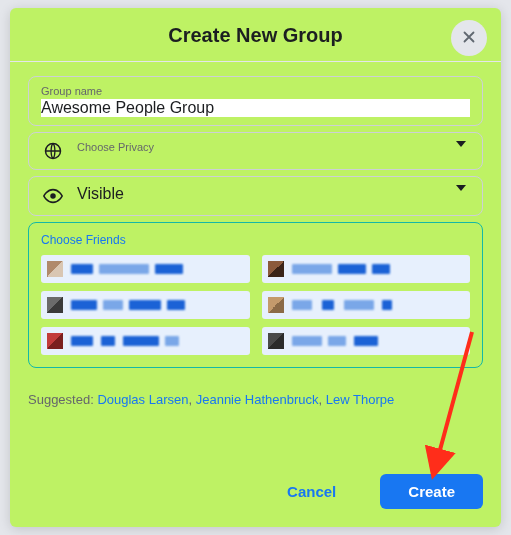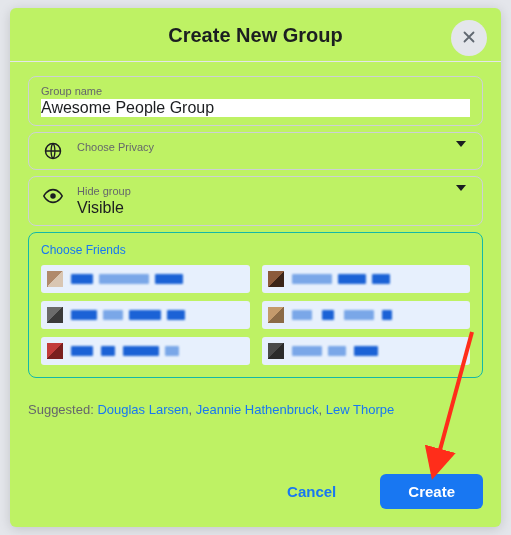--- a/index.html
+++ b/index.html
@@ -207,21 +207,20 @@
     </div>
 
     <div class="field select-field">
       <span class="select-icon">
         <svg viewBox="0 0 24 24" width="22" height="22">
             <path d="M2 12s3.5-7 10-7 10 7 10 7-3.5 7-10 7S2 12 2 12z" stroke="#1c1e21" stroke-width="1.8" fill="none"></path>
             <circle cx="12" cy="12" r="3" fill="#1c1e21"></circle>
           </svg>
       </span>
       <div class="select-body">
-        <div class="field-label">Hide group</div>
         <div class="field-value">Visible</div>
       </div>
       <span class="caret"></span>
     </div>
 
     <div class="friends-box">
       <div class="friends-label">Choose Friends</div>
       <div class="chip-grid">
         <div class="chip">
           <span class="chip-av" style="background:linear-gradient(135deg,#b0896b 50%,#d9c6b3 50%)"></span>

